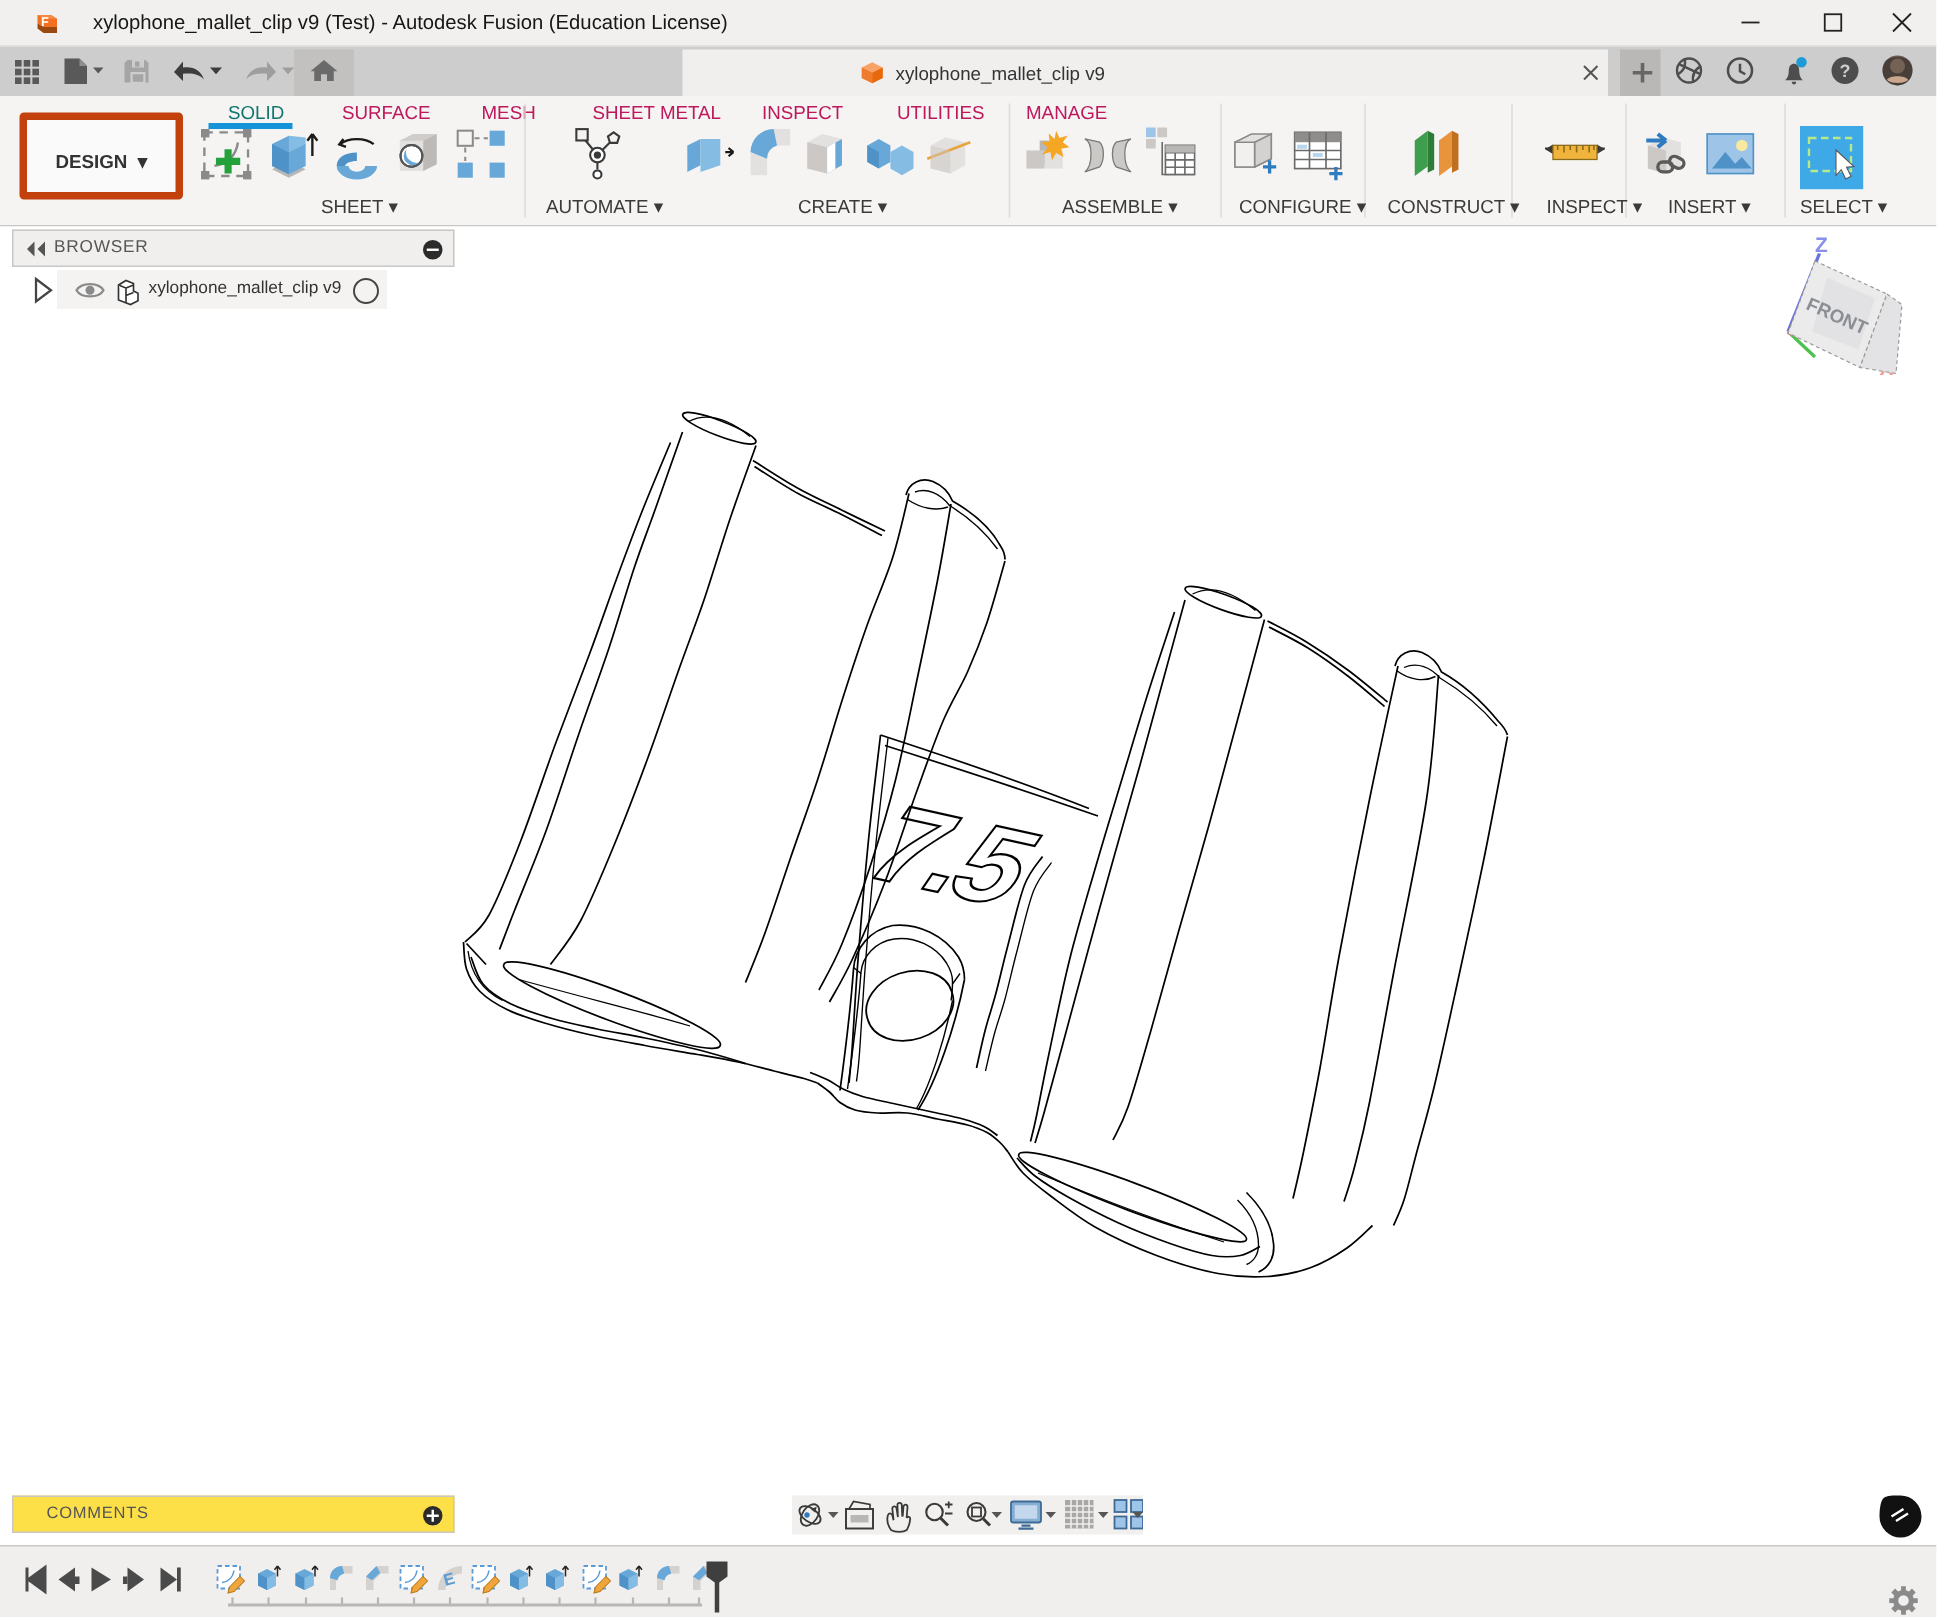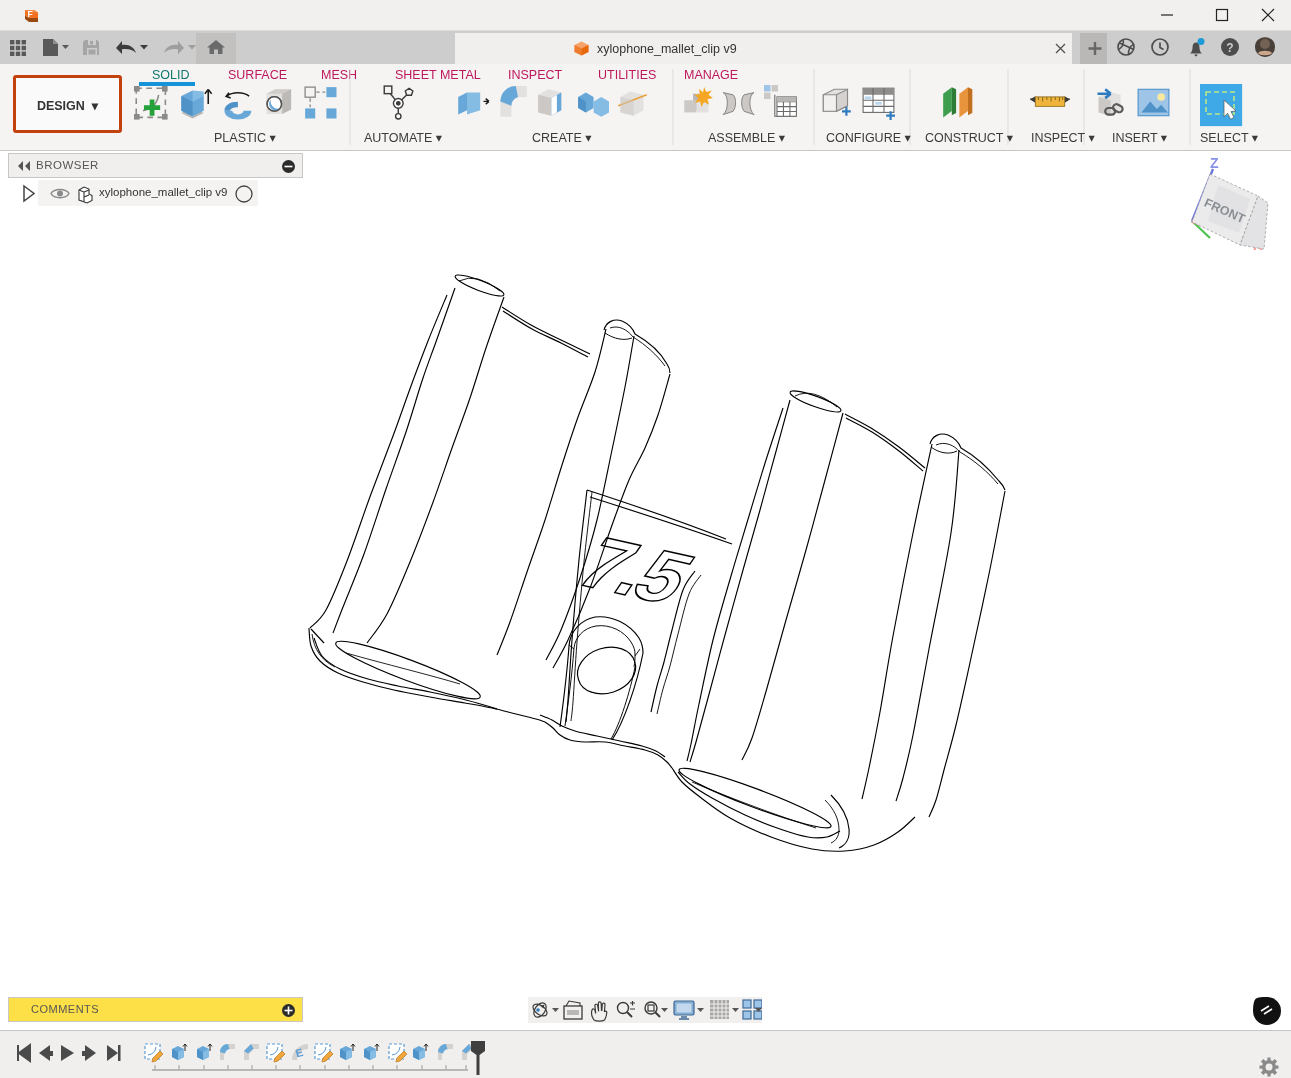--- a/index.html
+++ b/index.html
@@ -14,21 +14,21 @@
 .winbtn { position:absolute; top:0; width:46px; height:30px; }
 
 #appbar { position:absolute; left:0; top:31px; width:1291px; height:33px; background:#cdcdcd; }
 #doctab { position:absolute; left:455px; top:2px; width:617px; height:31px; background:#f0efee; }
 #tabtitle { position:absolute; left:142px; top:9px; font-size:12.5px; color:#333; }
 #plusbtn { position:absolute; left:1080px; top:2px; width:27px; height:31px; background:#b9b8b7; }
 
 #ribbon { position:absolute; left:0; top:64px; width:1291px; height:87px;
   background:#f5f4f3; border-bottom:1px solid #c9c7c5; }
 #designbtn { position:absolute; left:13px; top:11px; width:109px; height:58px; background:#fbfafa;
-  border:3px solid #c2410c; border-radius:3px; font-size:12.5px; font-weight:bold; color:#333;
+  border:5px solid #c2410c; border-radius:3px; font-size:12.5px; font-weight:bold; color:#333;
   text-align:center; line-height:56px; }
 .rtab { position:absolute; top:4px; font-size:12.5px; color:#be185d; }
 .rtab.active { color:#0f766e; }
 #solidline { position:absolute; left:139px; top:18px; width:56px; height:4px; background:#1493d8; }
 .glabel { position:absolute; top:66px; font-size:12.5px; color:#3a3a3a; }
 
 #canvas { position:absolute; left:0; top:151px; width:1291px; height:879px; background:#ffffff; }
 
 #bheader { position:absolute; left:8px; top:2px; width:295px; height:25px; background:#f0efee;
   border:1px solid #c9c7c5; }
@@ -49,20 +49,21 @@
 </head>
 <body>
 <div id="win">
   <div id="titlebar">
     <svg id="fusicon" viewBox="0 0 19 19">
       <polygon points="3,4 12,4 16,6.5 16,12 7,12 3,9.5" fill="#f37021"></polygon>
       <polygon points="3,9.5 7,12 16,12 16,16 7,16 3,13" fill="#9a4a10"></polygon>
       <polygon points="3,4 7,6.5 16,6.5 12,4" fill="#f58a47"></polygon>
       <text x="8" y="11.2" font-size="8.5" font-weight="bold" fill="#fff" text-anchor="middle">F</text>
     </svg>
+    <span id="title">xylophone_mallet_clip v9 (Test) - Autodesk Fusion (Education License)</span>
     <svg id="wb1" class="winbtn" style="right:101px" viewBox="0 0 46 30">
         <line x1="17" y1="15" x2="29" y2="15" stroke="#222" stroke-width="1.2"></line>
       </svg>
     <svg id="wb2" class="winbtn" style="right:46px" viewBox="0 0 46 30">
         <rect x="17.5" y="9.5" width="11" height="11" fill="none" stroke="#222" stroke-width="1.2"></rect>
       </svg>
     <svg id="wb3" class="winbtn" style="right:0px" viewBox="0 0 46 30">
         <path d="M17 9 L29 21 M29 9 L17 21" stroke="#222" stroke-width="1.2"></path>
       </svg>
   </div>
@@ -299,21 +300,21 @@
         <path d="M4 24 l8 -10 6 7 4 -4 6 7 Z" fill="#4e92c8"></path>
         <circle cx="22" cy="10" r="3.5" fill="#f7e9a0"></circle>
       </g>
 
       <g transform="translate(1200,20)">
         <rect x="0" y="0" width="43" height="43" fill="#3fa9e8" transform="scale(0.98)"></rect>
         <rect x="6" y="8" width="28" height="22" fill="none" stroke="#b8e986" stroke-width="1.6" stroke-dasharray="5 3"></rect>
         <path d="M24 16 l12 11 -5 0.5 3 6 -3.5 1.8 -3 -6.2 -3.5 3.9 Z" fill="#fff" stroke="#555" stroke-width="0.7"></path>
       </g>
     </svg>
-    <span class="glabel" style="left:214px">PLASTIC ▾</span>
+    <span class="glabel" style="left:214px">SHEET ▾</span>
     <span class="glabel" style="left:364px">AUTOMATE ▾</span>
     <span class="glabel" style="left:532px">CREATE ▾</span>
     <span class="glabel" style="left:708px">ASSEMBLE ▾</span>
     <span class="glabel" style="left:826px">CONFIGURE ▾</span>
     <span class="glabel" style="left:925px">CONSTRUCT ▾</span>
     <span class="glabel" style="left:1031px">INSPECT ▾</span>
     <span class="glabel" style="left:1112px">INSERT ▾</span>
     <span class="glabel" style="left:1200px">SELECT ▾</span>
   </div>
   <div id="canvas">

